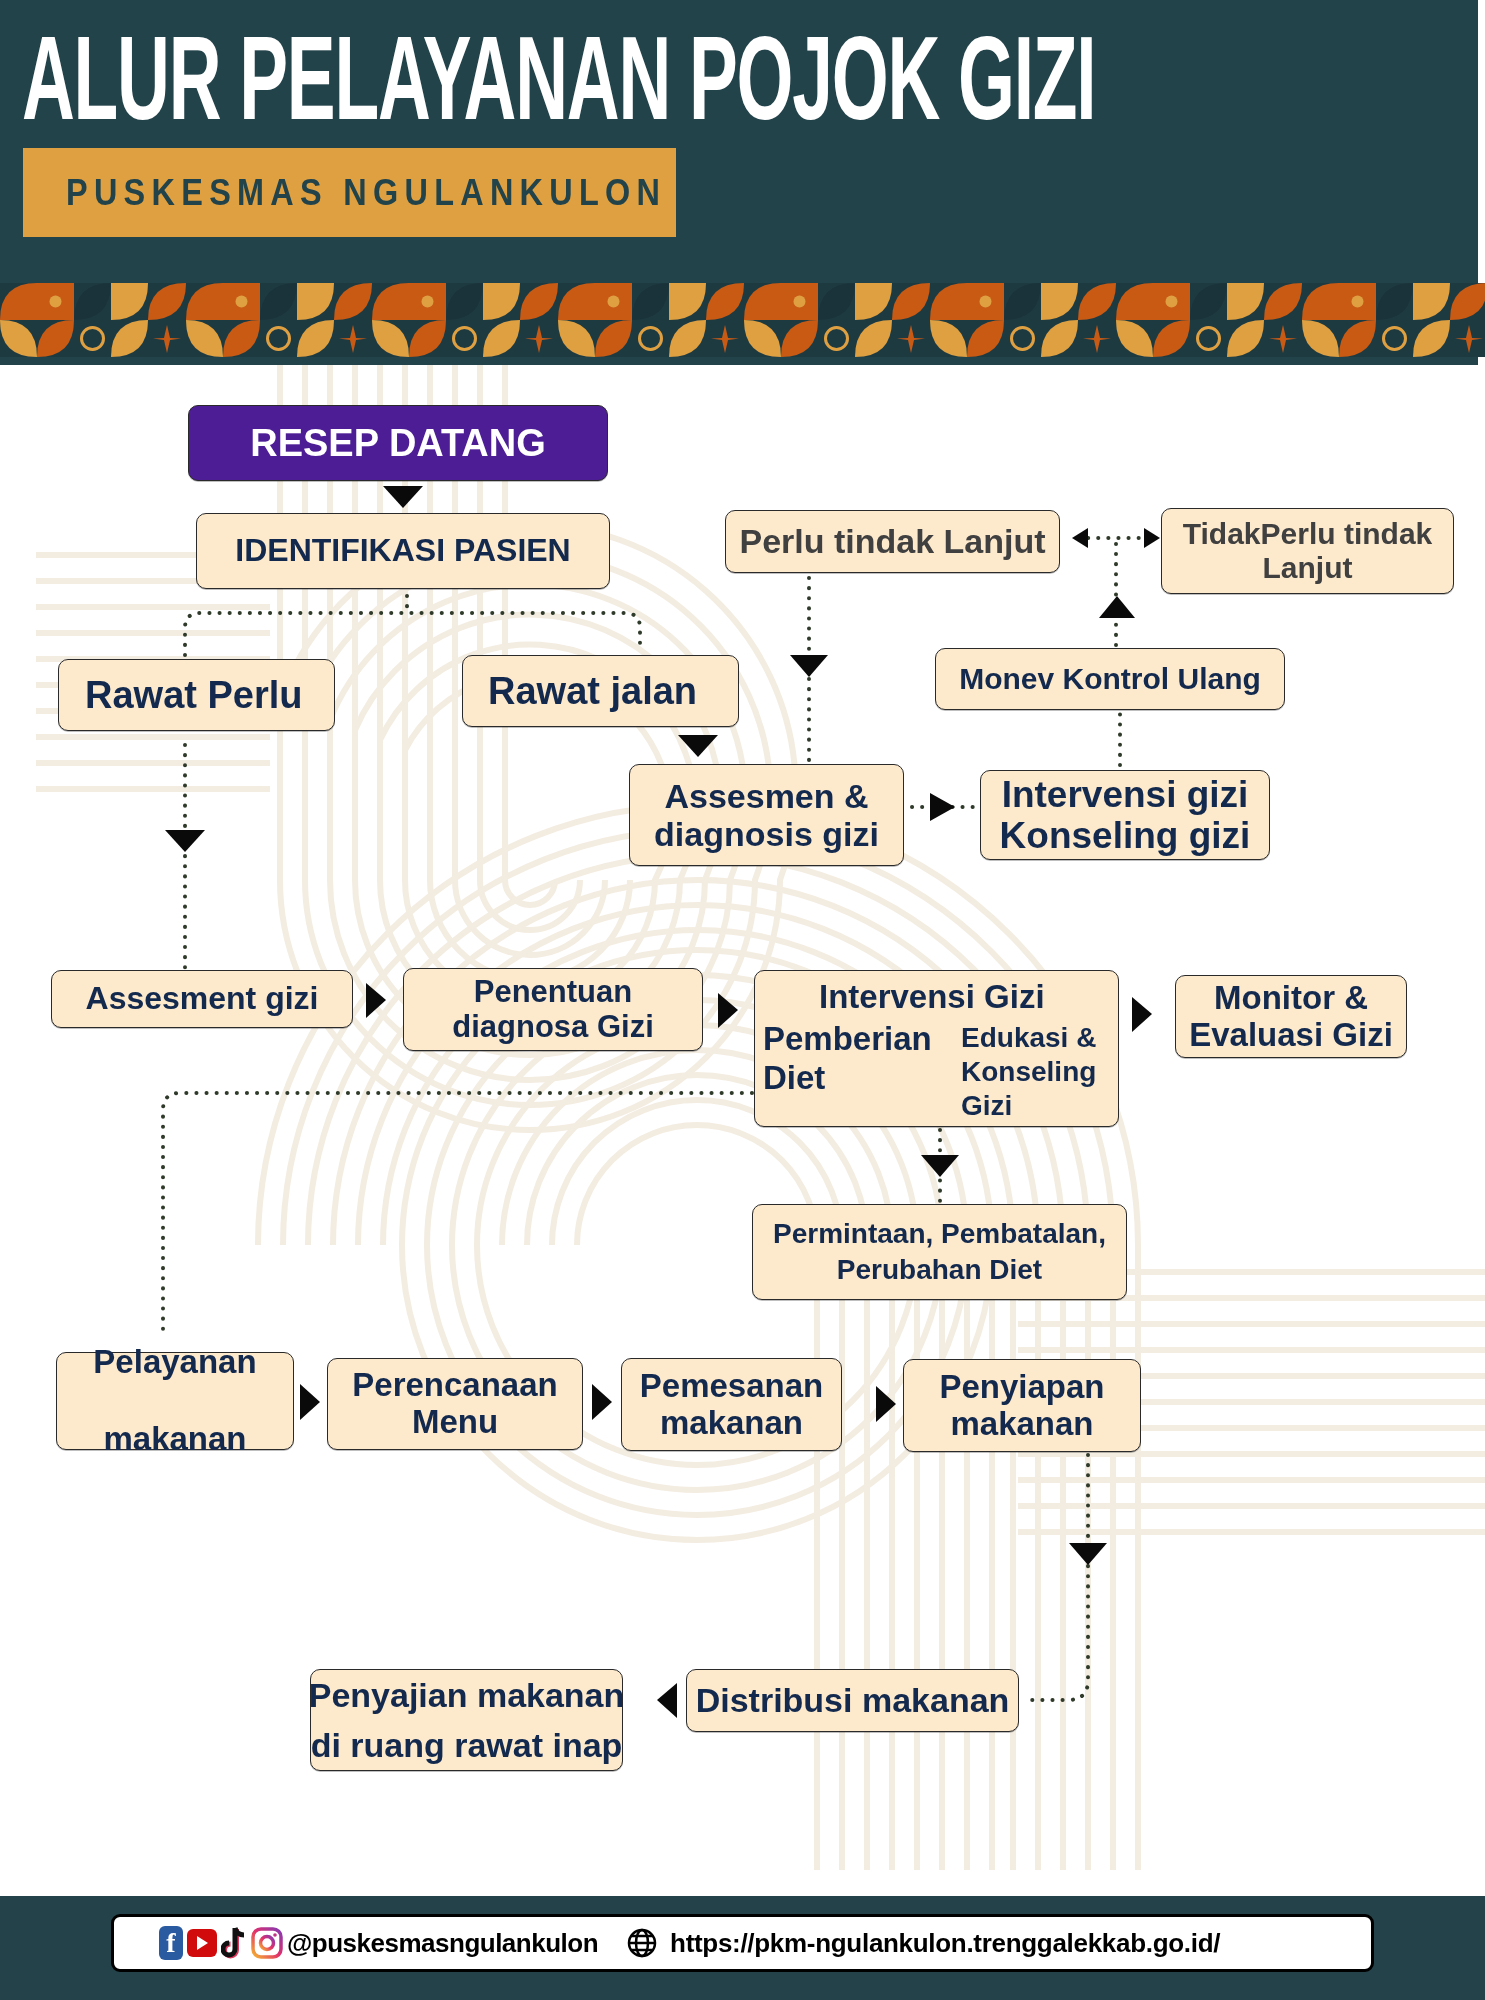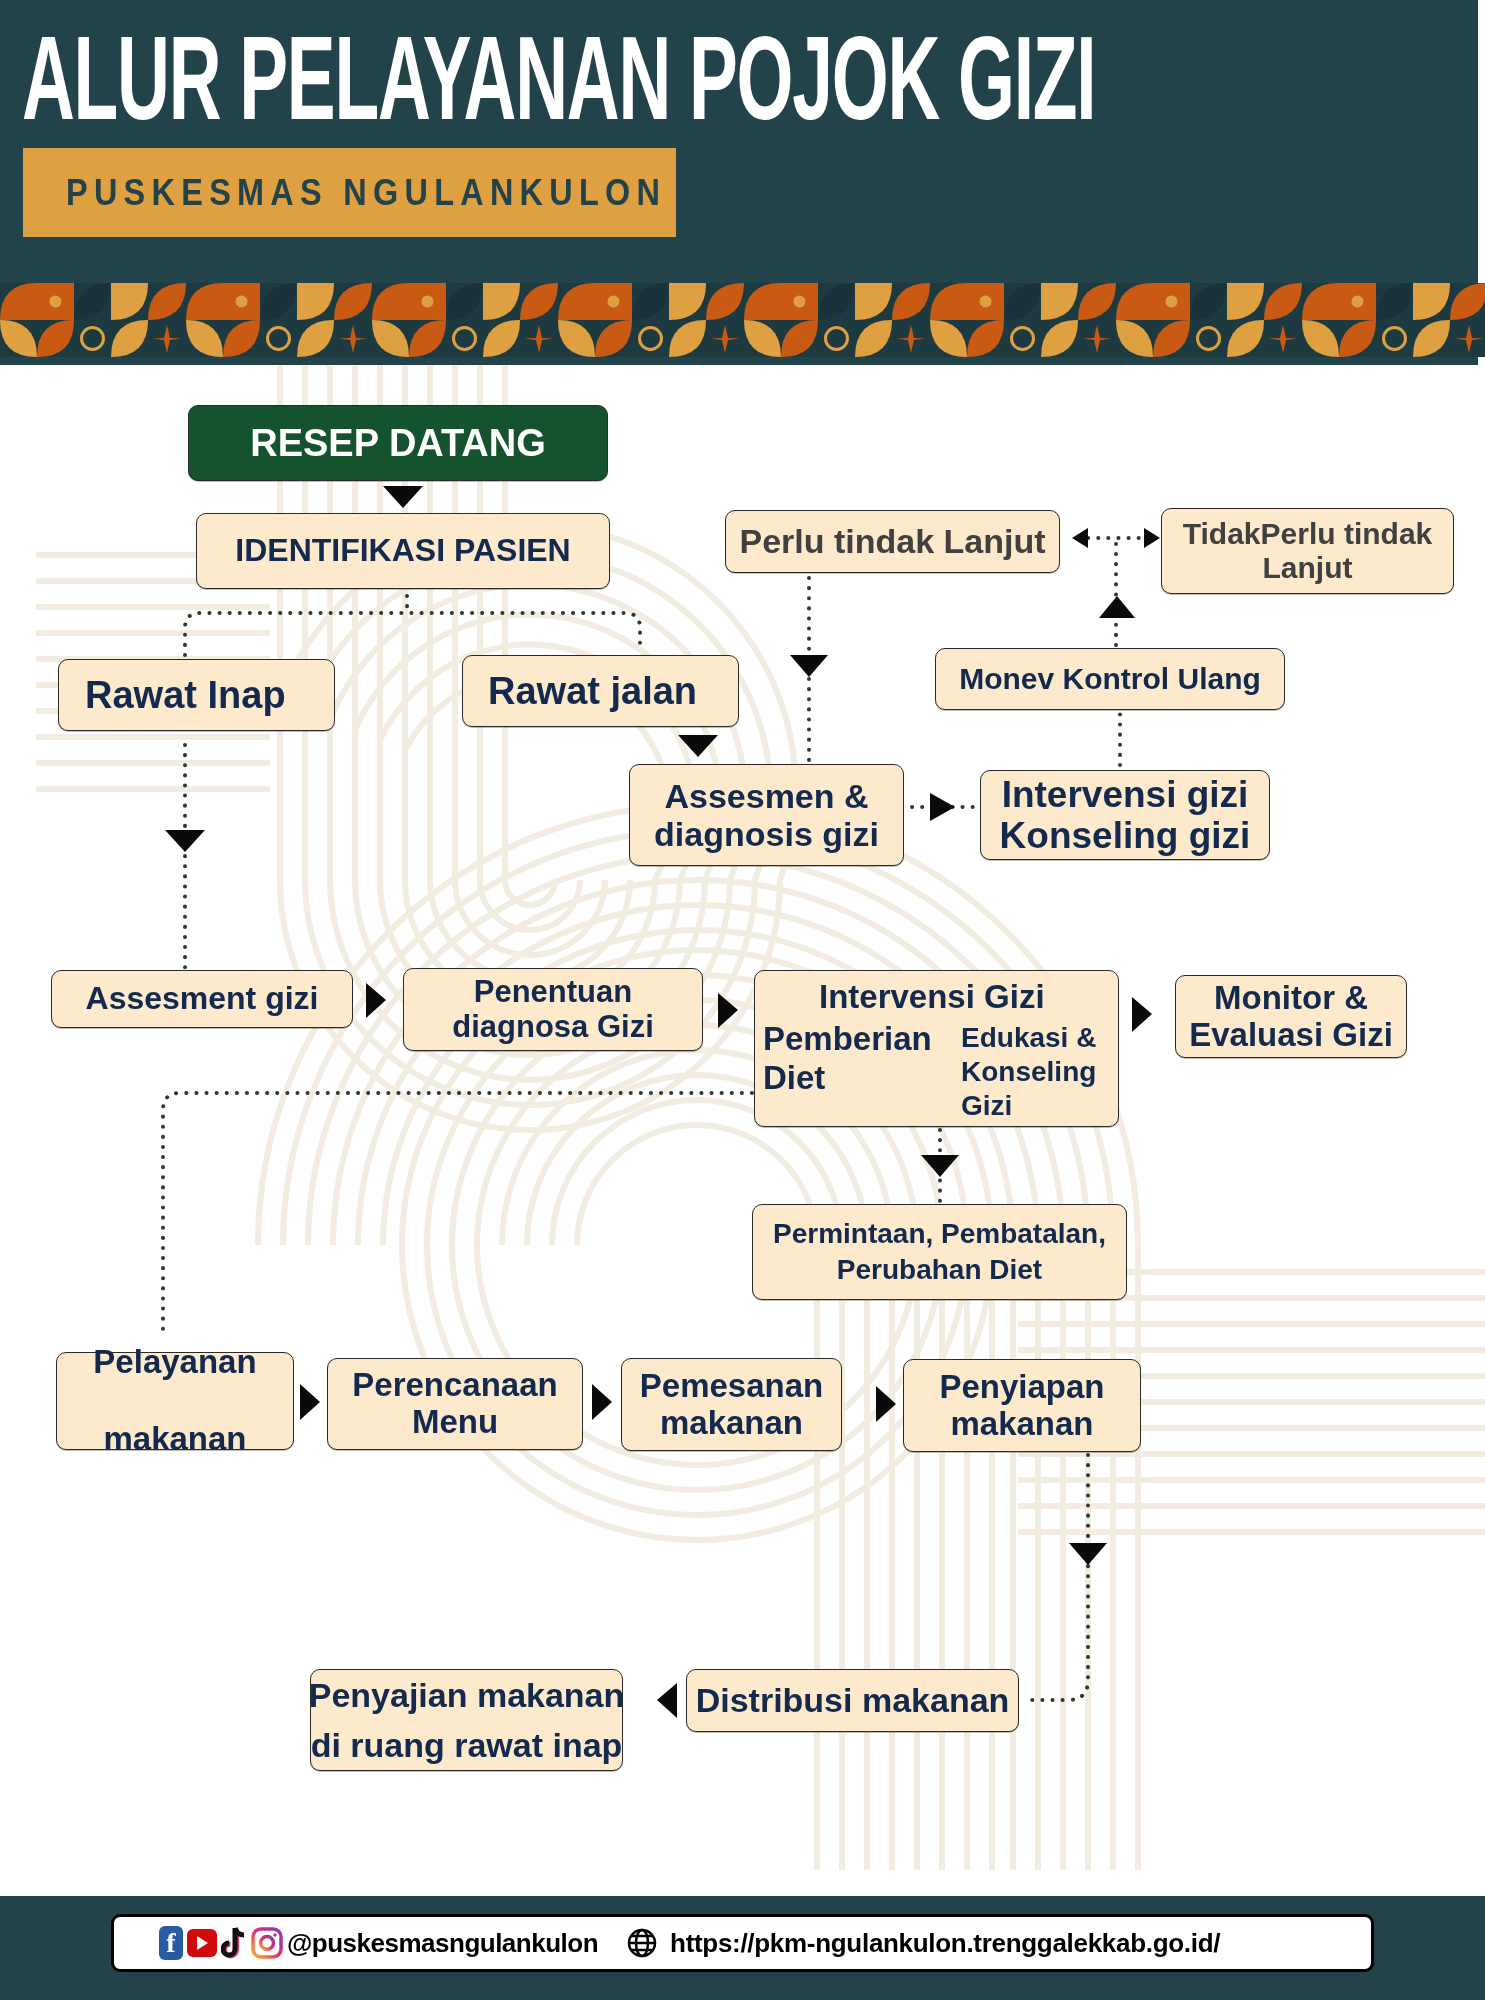--- a/index.html
+++ b/index.html
@@ -5,21 +5,21 @@
   html, body { margin:0; padding:0; }
   body { width:1485px; height:2000px; position:relative; overflow:hidden; background:#ffffff; font-family:"Liberation Sans", sans-serif; }
   .header { position:absolute; left:0; top:0; width:1478px; height:365px; background:#23434b; }
   .title { position:absolute; left:22px; top:18px; margin:0; color:#ffffff; font-family:"Liberation Sans", sans-serif; font-weight:700; font-size:118px; line-height:120px; letter-spacing:-2px; transform:scaleX(0.62); transform-origin:left top; white-space:nowrap; }
   .subtitle-bar { position:absolute; left:23px; top:148px; width:653px; height:89px; background:#dfa042; display:flex; align-items:center; }
   .subtitle { margin-left:43px; color:#23434b; font-weight:700; font-size:36px; letter-spacing:7px; transform:scaleX(0.9); transform-origin:left center; white-space:nowrap; }
   .pattern { position:absolute; left:0; top:283px; width:1485px; height:74px; }
   .bg-deco { position:absolute; left:0; top:365px; width:1485px; height:1531px; }
   .connectors { position:absolute; left:0; top:0; width:1485px; height:2000px; pointer-events:none; }
   .box { position:absolute; box-sizing:border-box; background:#fde9cc; border:1.5px solid #2a2a2a; border-radius:10px; display:flex; flex-direction:column; align-items:center; justify-content:center; text-align:center; color:#132a4e; font-weight:700; line-height:1.12; box-shadow:0 1px 0 rgba(0,0,0,0.25); }
-  .box.start { background:#14532d; color:#ffffff;text-align:right; }
+  .box.start { background:#4c1d95; color:#ffffff;text-align:right; }
   .box.black { color:#404040; }
   .box span { display:block; white-space:nowrap; }
   .split { position:absolute; left:0; top:0; width:100%; height:100%; }
   .footer { position:absolute; left:0; top:1896px; width:1485px; height:104px; background:#244249; }
   .pill { position:absolute; left:111px; top:18px; width:1263px; height:58px; box-sizing:border-box; background:#ffffff; border:3px solid #000; border-radius:9px; display:flex; align-items:center; }
   .soc { display:inline-flex; align-items:center; justify-content:center; width:32px; height:34px; border-radius:6px; margin-right:4px; font-weight:700; color:#fff; }
   .handle { font-weight:700; font-size:26px; color:#000; margin-left:0; letter-spacing:-0.5px; }
   .url { font-weight:700; font-size:26px; color:#000; margin-left:12px; letter-spacing:-0.3px; }
 </style>
 </head>
@@ -165,21 +165,21 @@
 
 <div class="box start" style="left:188px;top:405px;width:420px;height:76px;font-size:38px;">
   <span>RESEP DATANG</span>
 </div>
 
 <div class="box" style="left:196px;top:513px;width:414px;height:76px;font-size:32px;">
   <span>IDENTIFIKASI PASIEN</span>
 </div>
 
 <div class="box" style="left:58px;top:659px;width:277px;height:72px;font-size:38px;align-items:flex-start;padding-left:26px;">
-  <span>Rawat Inap</span>
+  <span>Rawat Perlu</span>
 </div>
 
 <div class="box" style="left:462px;top:655px;width:277px;height:72px;font-size:38px;align-items:flex-start;padding-left:25px;">
   <span>Rawat jalan</span>
 </div>
 
 <div class="box black" style="left:725px;top:510px;width:335px;height:63px;font-size:34px;">
   <span>Perlu tindak Lanjut</span>
 </div>
 

